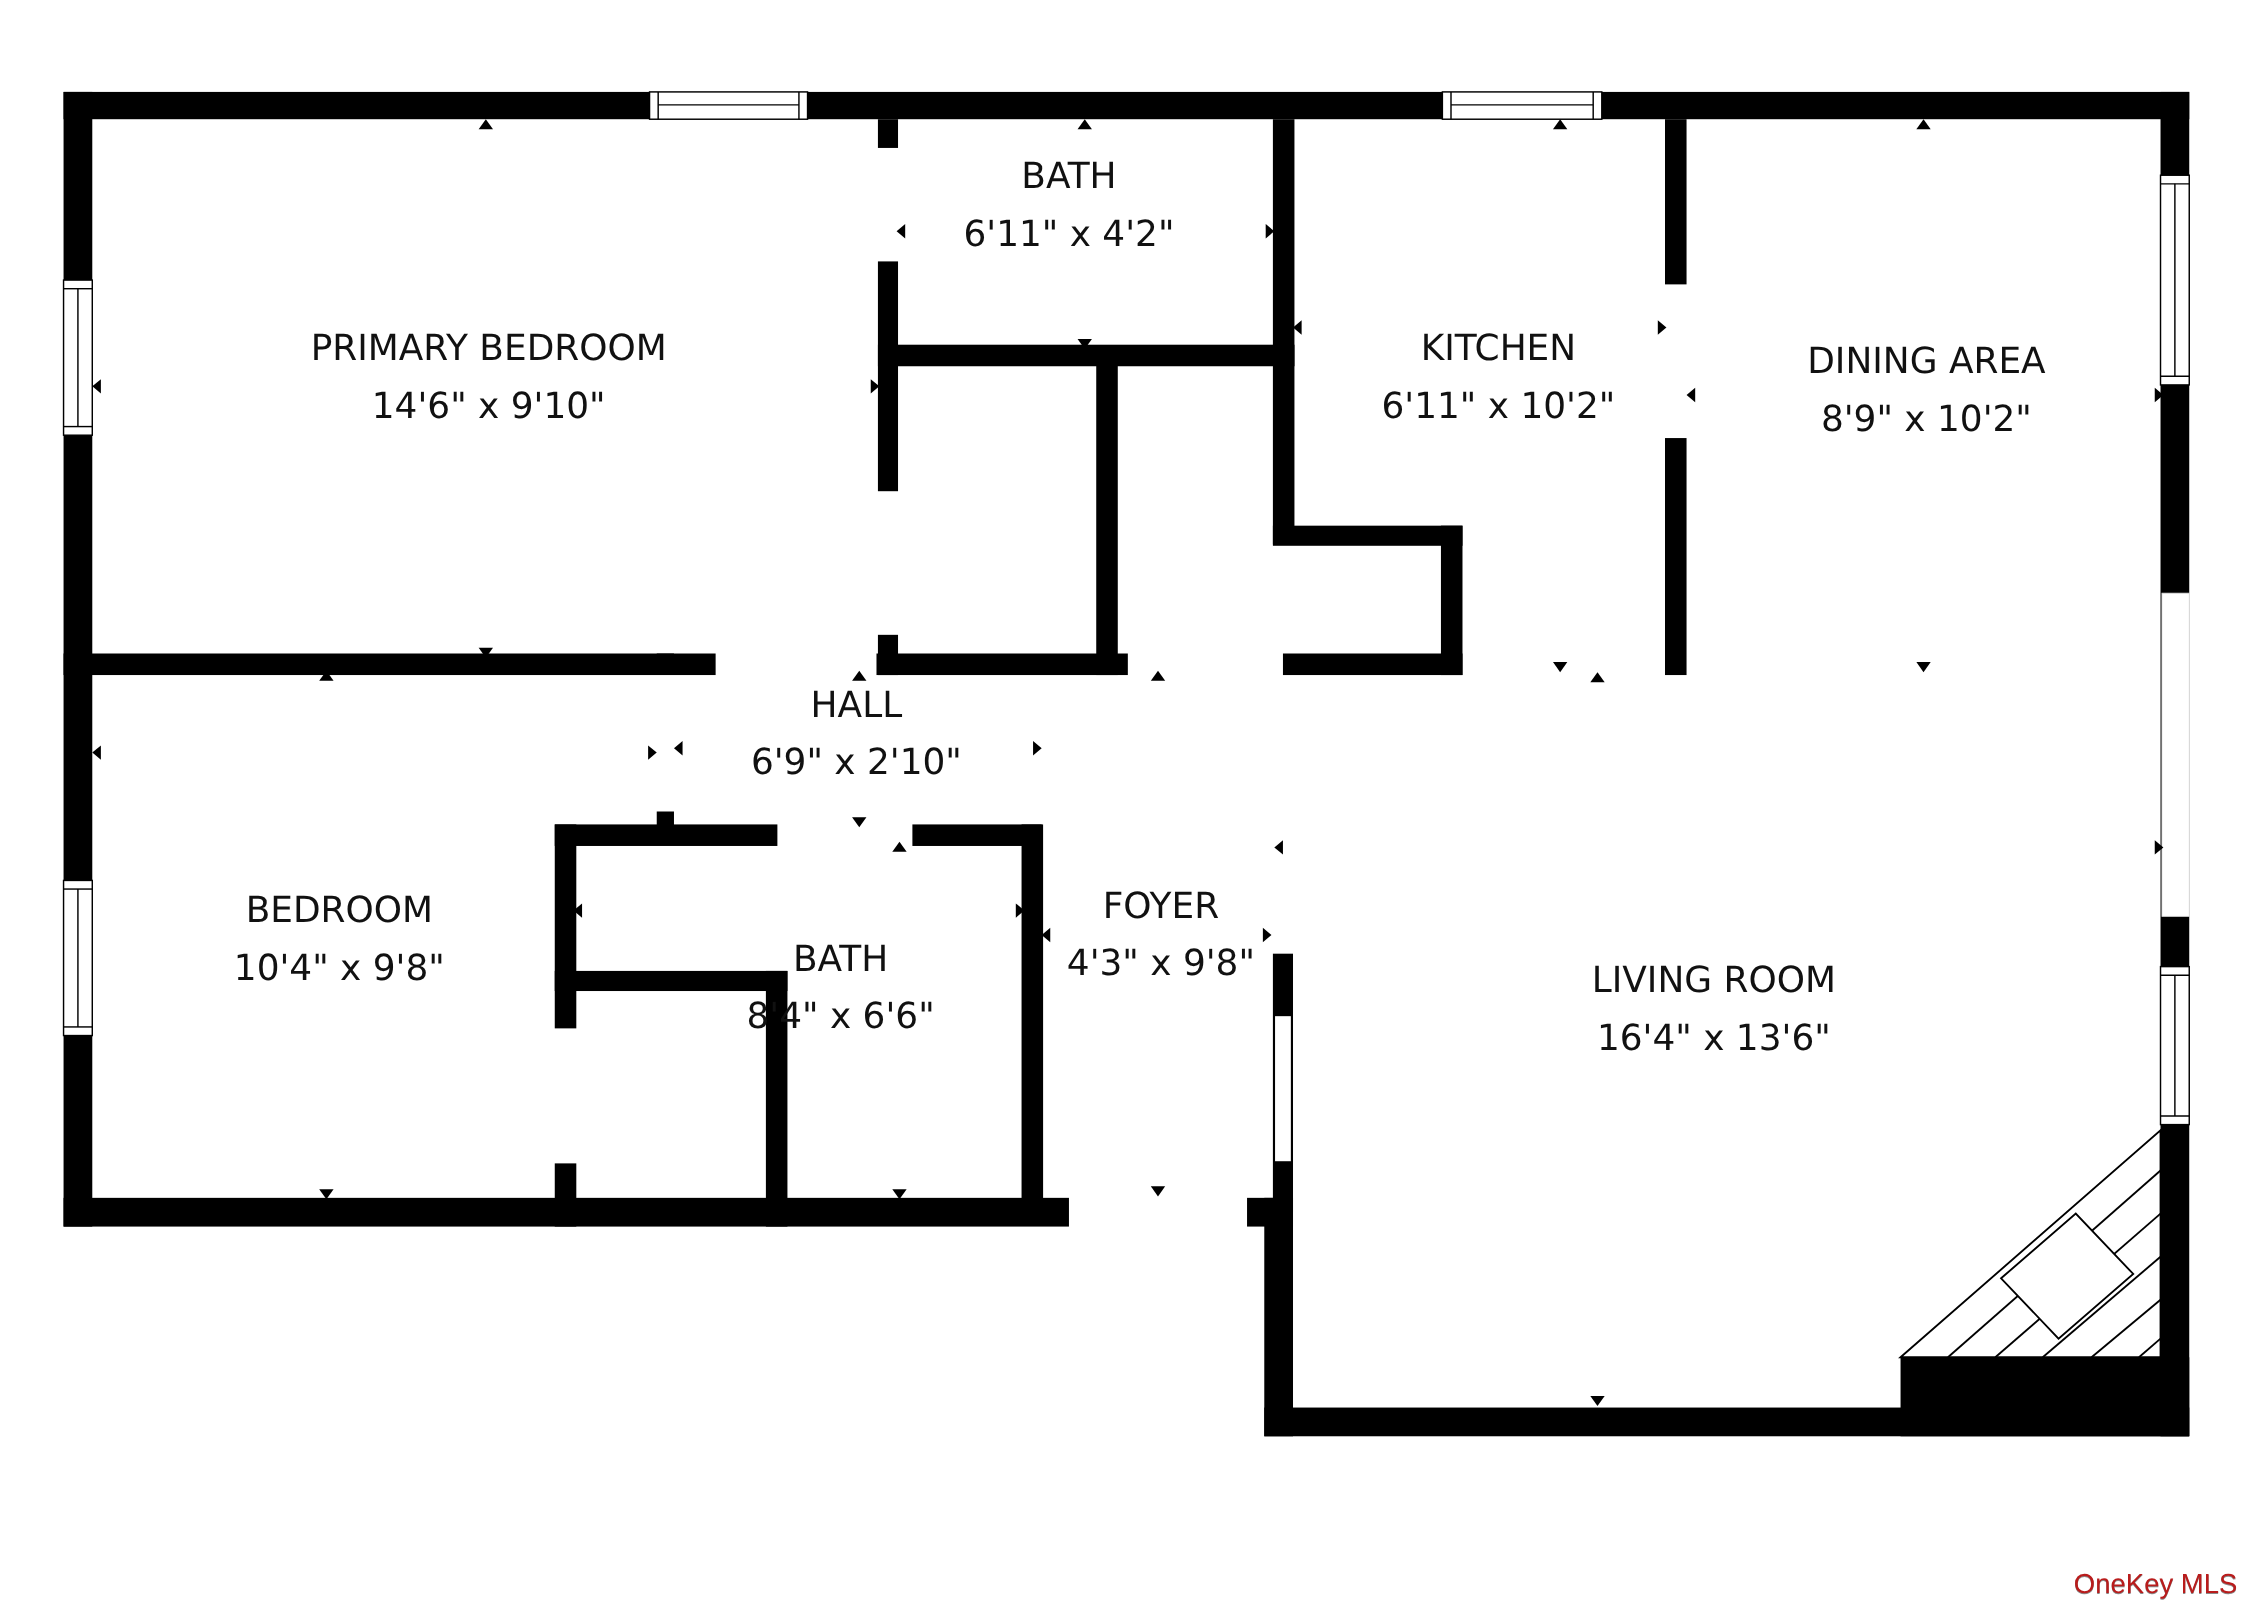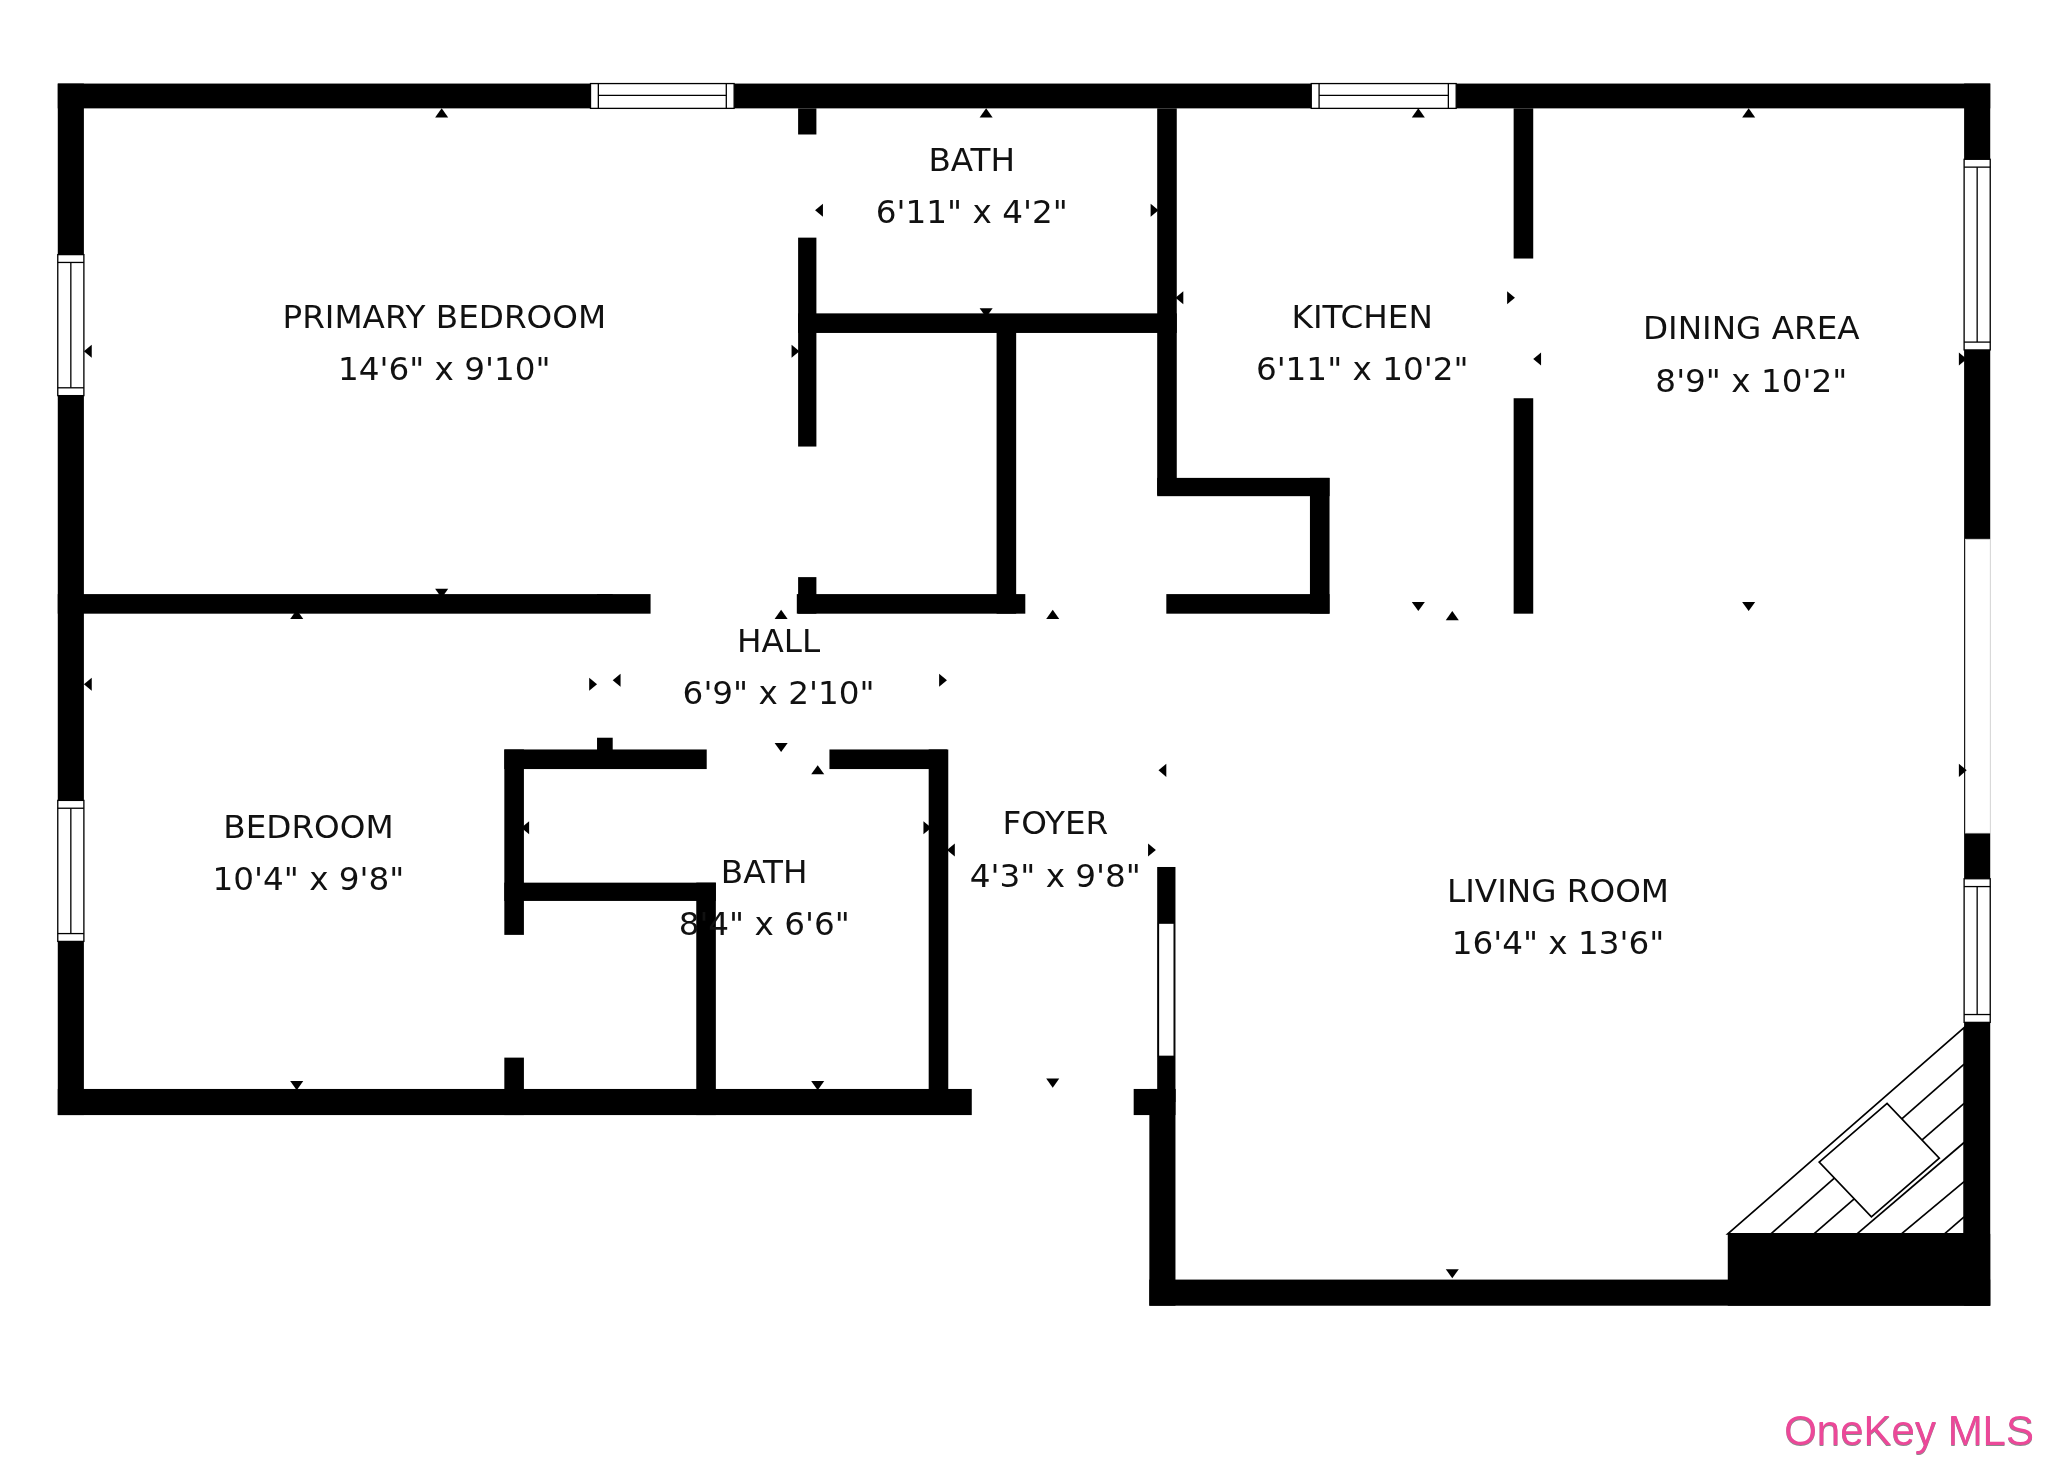--- a/index.html
+++ b/index.html
@@ -1,20 +1,20 @@
 <!DOCTYPE html>
 <html><head>
 <meta charset="utf-8">
 <style>
   html,body{margin:0;padding:0;background:#ffffff;}
   body{width:2048px;height:1465px;position:relative;overflow:hidden;font-family:"Liberation Sans","DejaVu Sans",sans-serif;}
   #plan{position:absolute;left:0;top:0;width:2048px;height:1465px;}
   .room-label{font-family:"DejaVu Sans","Liberation Sans",sans-serif;font-size:25px;fill:#111111;text-anchor:middle;letter-spacing:0px;}
   .room-dim{font-family:"DejaVu Sans","Liberation Sans",sans-serif;font-size:25px;fill:#111111;text-anchor:middle;}
-  .watermark{position:absolute;right:14px;bottom:10px;font-family:"Liberation Sans",sans-serif;font-size:42px;color:#ec4899;text-shadow:0 1px 0 #8a8a8a, 0 -1px 0 #ffffff;}
+  .watermark{position:absolute;right:14px;bottom:10px;font-family:"Liberation Sans",sans-serif;font-size:25px;color:#b91c1c;text-shadow:0 1px 0 #8a8a8a, 0 -1px 0 #ffffff;}
 </style>
 </head>
 <body>
 
 <svg id="plan" viewBox="0 0 1568 1122" xmlns="http://www.w3.org/2000/svg">
 
   <g fill="#000">
 
     <rect x="44" y="64" width="1480" height="19"></rect>
 

